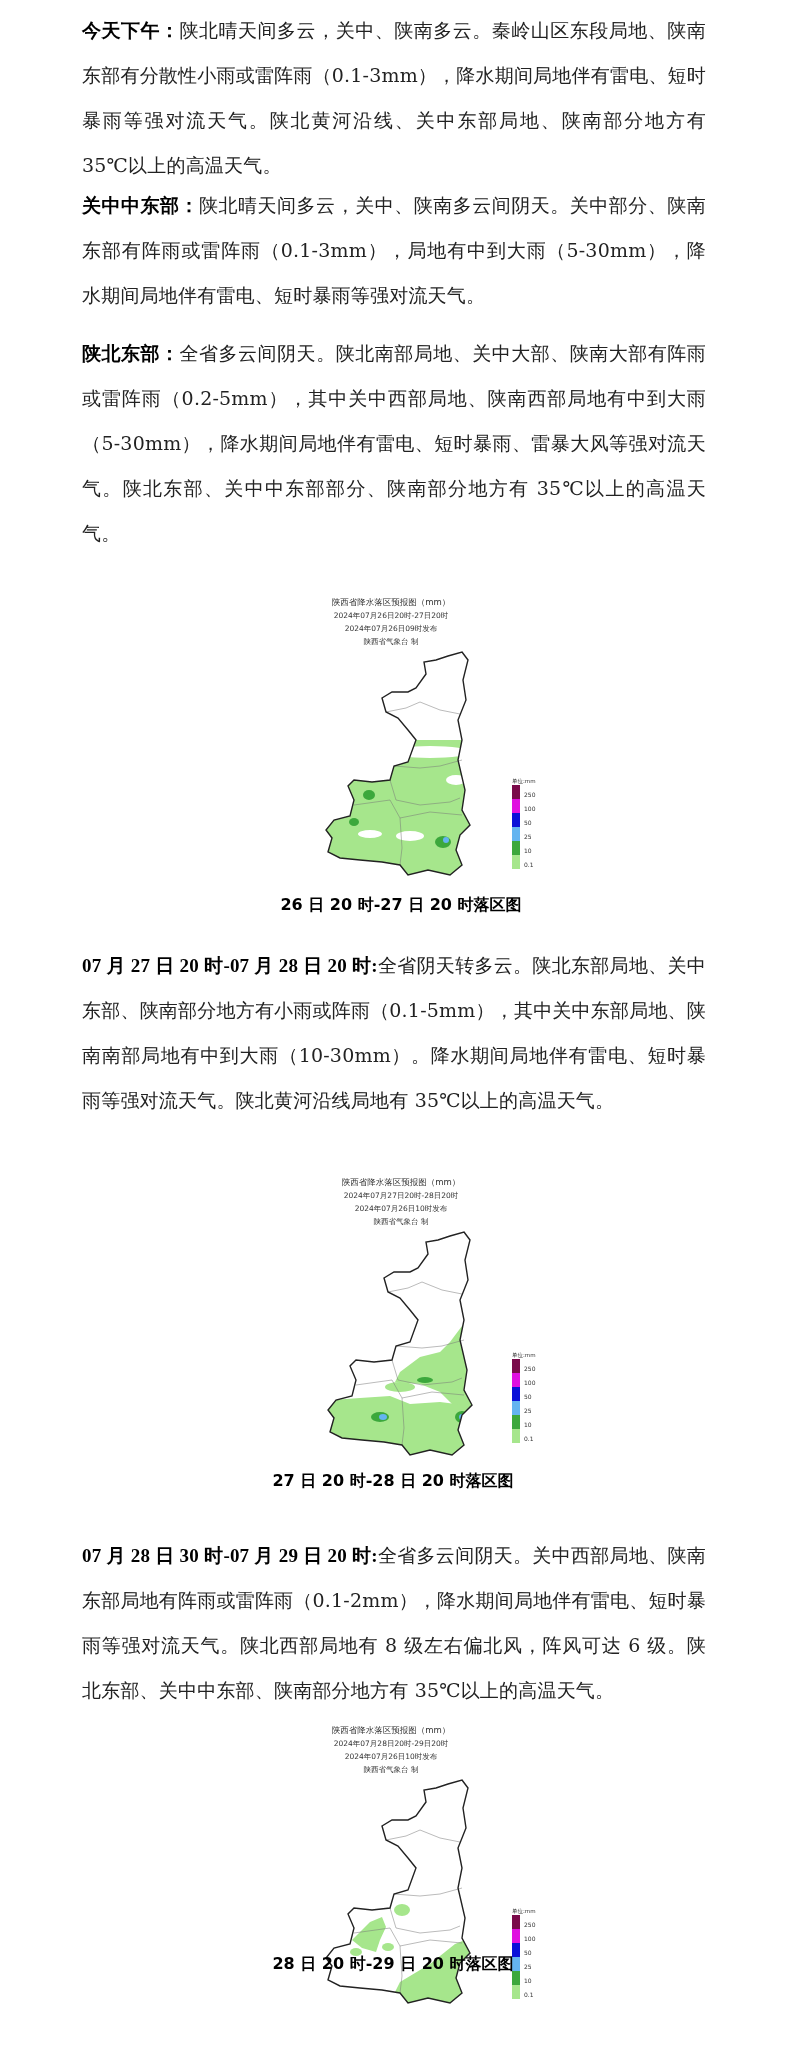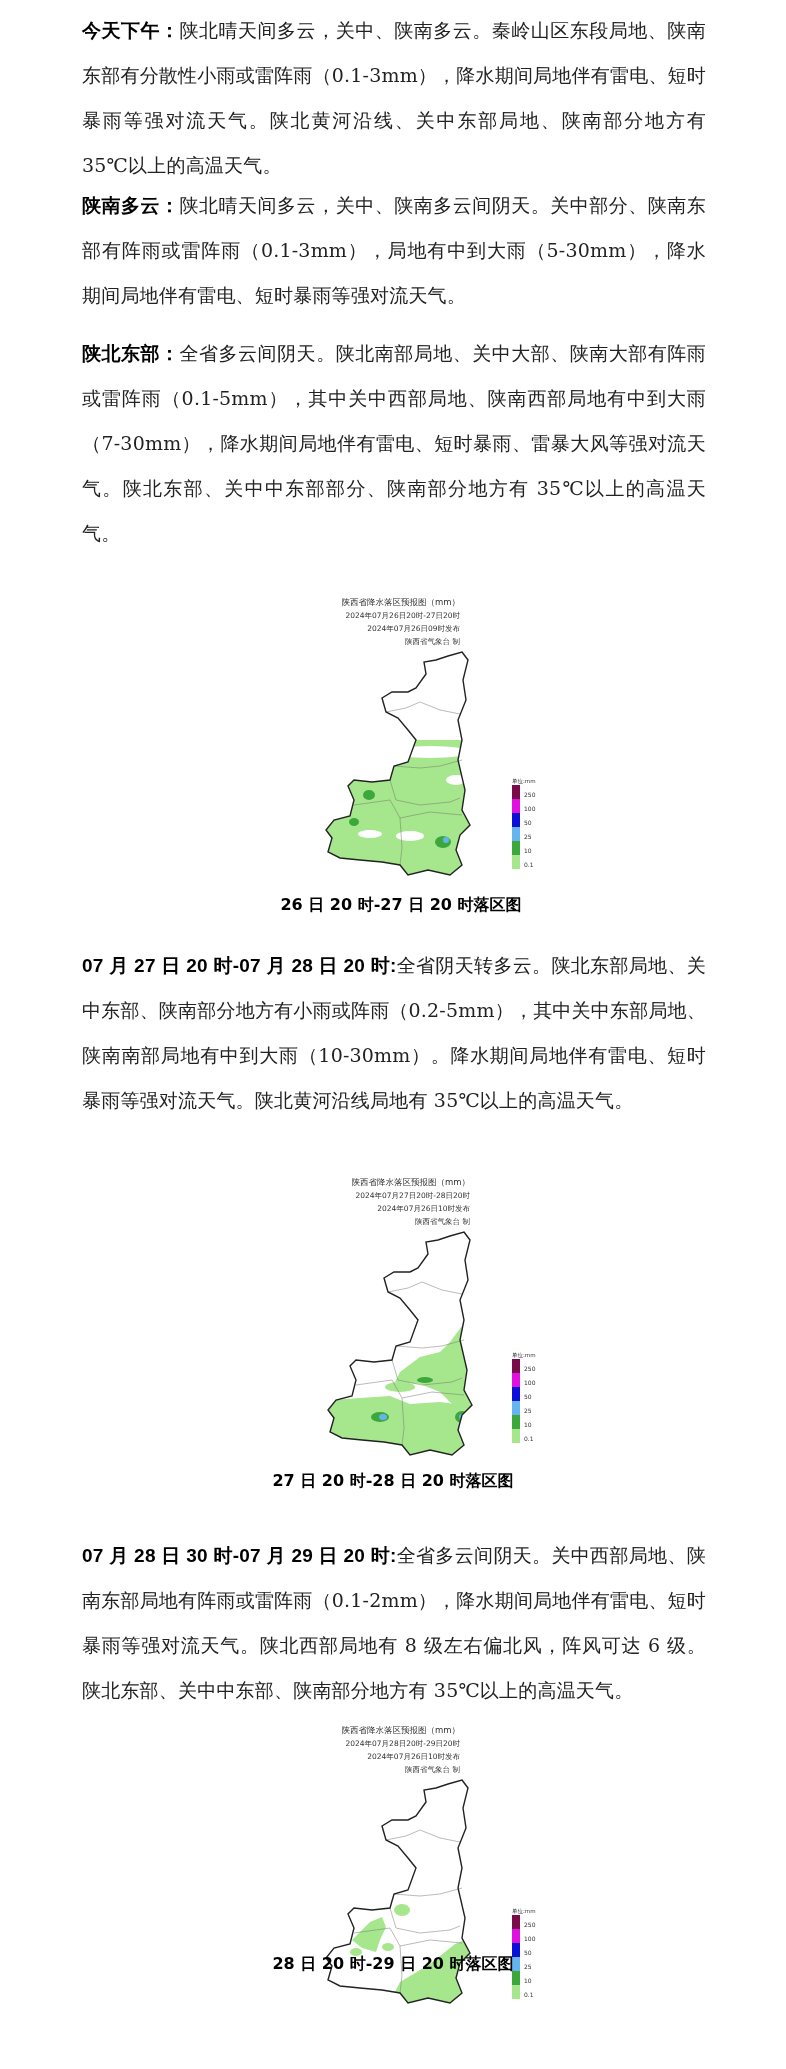--- a/index.html
+++ b/index.html
@@ -1,47 +1,47 @@
 <!DOCTYPE html>
 <html><head>
   <meta charset="utf-8">
   <style>
     html, body { margin: 0; padding: 0; background: #ffffff; }
     body { width: 786px; height: 2069px; position: relative; overflow: hidden;
            font-family: "DejaVu Serif", "Liberation Serif", serif; color: #222; }
     .para { position: absolute; left: 82px; width: 624px; font-size: 19px;
             line-height: 45px; letter-spacing: 0.2px; text-align: justify; }
-    .para .lead { font-family: Liberation Sans, sans-serif; font-weight: bold; color: #000; margin-top: 44px; }
+    .para .lead { font-family: Liberation Serif, serif; font-weight: bold; color: #000; margin-top: 44px; }
     .caption { position: absolute; left: 0; width: 786px; text-align: center;
                font-family: "DejaVu Sans", "Liberation Sans", sans-serif; font-weight: bold;
                font-size: 16px; color: #000; }
     .map { position: absolute; width: 250px; height: 300px; }
-    .map-title { position: absolute; left: 0; width: 170px; text-align: right;
+    .map-title { position: absolute; left: 16px; width: 170px; text-align: center;
                  font-family: "DejaVu Sans", "Liberation Sans", sans-serif; font-size: 7.5px;
                  color: #333; line-height: 13px; }
     .map svg.shape { position: absolute; left: 0; top: 0; }
     .legend { position: absolute; width: 40px; }
     .legend-title { font-family: "DejaVu Sans", "Liberation Sans", sans-serif; font-size: 5.5px; color:#333; }
     .legend-row { display: flex; align-items: flex-end; height: 14px; }
     .legend-swatch { width: 8px; height: 14px; }
     .legend-label { font-family: "DejaVu Sans", "Liberation Sans", sans-serif; font-size: 6px; color:#333; margin-left: 4px; line-height: 8px; }
   </style>
 </head>
 <body>
 
 <div class="para" style="top:8px;">
   <span class="lead">今天下午：</span><span>陕北晴天间多云，关中、陕南多云。秦岭山区东段局地、陕南东部有分散性小雨或雷阵雨（0.1-3mm），降水期间局地伴有雷电、短时暴雨等强对流天气。陕北黄河沿线、关中东部局地、陕南部分地方有 35℃以上的高温天气。</span>
 </div>
 
 <div class="para" style="top:183px;">
-  <span class="lead">陕南多云：</span><span>陕北晴天间多云，关中、陕南多云间阴天。关中部分、陕南东部有阵雨或雷阵雨（0.1-3mm），局地有中到大雨（5-30mm），降水期间局地伴有雷电、短时暴雨等强对流天气。</span>
+  <span class="lead">关中中东部：</span><span>陕北晴天间多云，关中、陕南多云间阴天。关中部分、陕南东部有阵雨或雷阵雨（0.1-3mm），局地有中到大雨（5-30mm），降水期间局地伴有雷电、短时暴雨等强对流天气。</span>
 </div>
 
 <div class="para" style="top:331px;">
-  <span class="lead">陕北东部：</span><span>全省多云间阴天。陕北南部局地、关中大部、陕南大部有阵雨或雷阵雨（0.1-5mm），其中关中西部局地、陕南西部局地有中到大雨（7-30mm），降水期间局地伴有雷电、短时暴雨、雷暴大风等强对流天气。陕北东部、关中中东部部分、陕南部分地方有 35℃以上的高温天气。</span>
+  <span class="lead">陕北东部：</span><span>全省多云间阴天。陕北南部局地、关中大部、陕南大部有阵雨或雷阵雨（0.2-5mm），其中关中西部局地、陕南西部局地有中到大雨（5-30mm），降水期间局地伴有雷电、短时暴雨、雷暴大风等强对流天气。陕北东部、关中中东部部分、陕南部分地方有 35℃以上的高温天气。</span>
 </div>
 
 <div class="map" style="left:290px; top:590px;">
   <div class="map-title" style="top:6px;">
     <div style="font-size:8.5px;">陕西省降水落区预报图（mm）</div>
     <div>2024年07月26日20时-27日20时</div>
     <div>2024年07月26日09时发布</div>
     <div>陕西省气象台 制</div>
   </div>
   <svg class="shape" width="210" height="300" viewBox="0 0 210 300">
@@ -95,21 +95,21 @@
       </div>
     <div class="legend-row">
         <div class="legend-swatch" style="background:#a6e68c"></div>
         <span class="legend-label">0.1</span>
       </div>
   </div>
 </div>
 <div class="caption" style="top:895px;margin-left:8px;">26 日 20 时-27 日 20 时落区图</div>
 
 <div class="para" style="top:943px;">
-  <span class="lead">07 月 27 日 20 时-07 月 28 日 20 时:</span><span>全省阴天转多云。陕北东部局地、关中东部、陕南部分地方有小雨或阵雨（0.2-5mm），其中关中东部局地、陕南南部局地有中到大雨（10-30mm）。降水期间局地伴有雷电、短时暴雨等强对流天气。陕北黄河沿线局地有 35℃以上的高温天气。</span>
+  <span class="lead">07 月 27 日 20 时-07 月 28 日 20 时:</span><span>全省阴天转多云。陕北东部局地、关中东部、陕南部分地方有小雨或阵雨（0.1-5mm），其中关中东部局地、陕南南部局地有中到大雨（10-30mm）。降水期间局地伴有雷电、短时暴雨等强对流天气。陕北黄河沿线局地有 35℃以上的高温天气。</span>
 </div>
 
 <div class="map" style="left:300px; top:1172px;">
   <div class="map-title" style="top:4px;">
     <div style="font-size:8.5px;">陕西省降水落区预报图（mm）</div>
     <div>2024年07月27日20时-28日20时</div>
     <div>2024年07月26日10时发布</div>
     <div>陕西省气象台 制</div>
   </div>
   <svg class="shape" width="210" height="300" viewBox="0 0 210 300">

